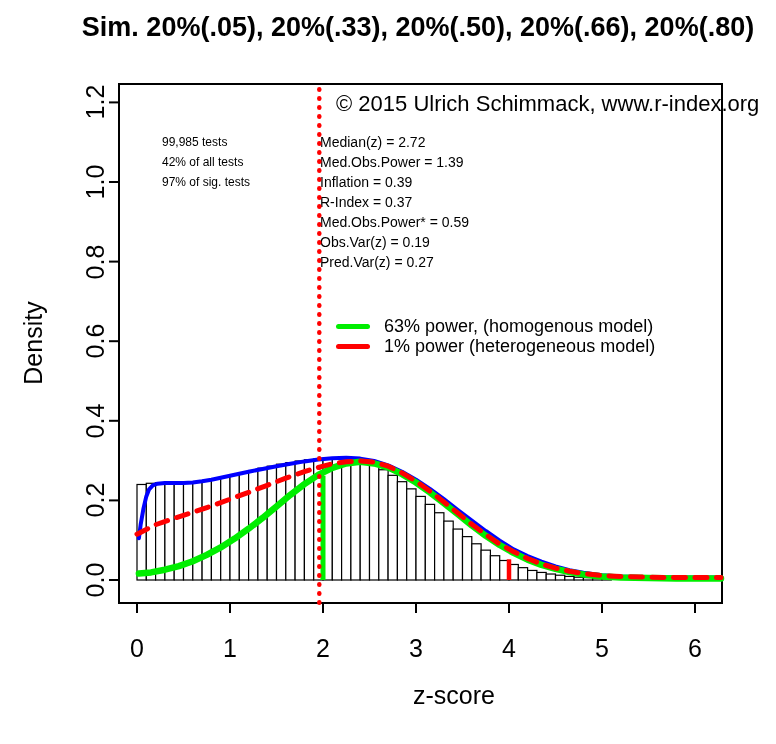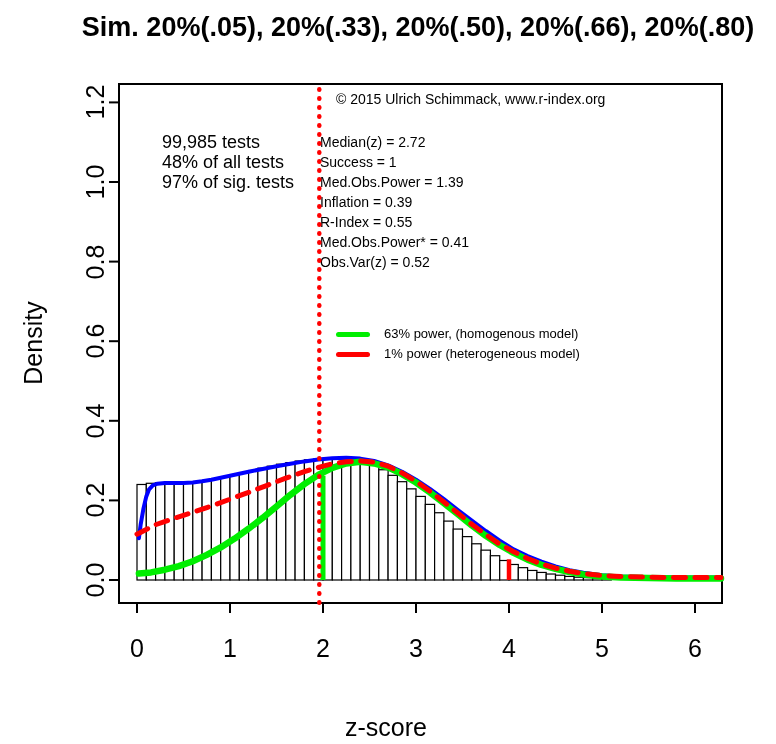--- a/index.html
+++ b/index.html
@@ -1,53 +1,53 @@
 <!DOCTYPE html>
 <html><head>
 <meta charset="utf-8">
 <style>
   html,body{margin:0;padding:0;background:#fff}
   .fig{position:relative;width:776px;height:744px;background:#ffffff;
        font-family:"Liberation Sans","DejaVu Sans",sans-serif;color:#000;overflow:hidden}
   .title{position:absolute;left:60px;top:12px;width:716px;text-align:center;
          font-size:27px;font-weight:bold;white-space:nowrap}
-  .copyright{position:absolute;left:336px;top:91px;font-size:14px;white-space:nowrap}
-  .left-ann{position:absolute;left:162px;top:132px;font-size:18px;line-height:20px;white-space:nowrap}
+  .copyright{position:absolute;left:336px;top:91px;font-size:22px;white-space:nowrap}
+  .left-ann{position:absolute;left:162px;top:132px;font-size:12px;line-height:20px;white-space:nowrap}
   .stats{position:absolute;left:320px;top:132px;font-size:14px;line-height:20px;white-space:nowrap}
-  .legend{position:absolute;left:336px;top:324px;font-size:13px;line-height:20px}
+  .legend{position:absolute;left:336px;top:316px;font-size:18px;line-height:20px}
   .legend-row{display:flex;align-items:center;height:20px;white-space:nowrap}
   .legend-swatch{width:34px;height:5px;border-radius:2.5px;margin-right:14px;flex:none}
-  .xlab{position:absolute;left:345px;top:713px;width:150px;text-align:left;font-size:25px}
+  .xlab{position:absolute;left:345px;top:681px;width:150px;text-align:right;font-size:25px}
   .ylab{position:absolute;left:-28px;top:330px;width:120px;height:26px;text-align:center;
         font-size:25px;transform:rotate(-90deg)}
   .xtick-label{position:absolute;width:46px;text-align:center;font-size:25px}
   .ytick-label{position:absolute;width:70px;height:26px;line-height:26px;text-align:center;
                font-size:25px;transform:rotate(-90deg)}
   #plot{position:absolute;left:118px;top:83px;overflow:visible}
 </style>
 </head>
 <body>
 
 <div class="fig">
   <div class="title">Sim. 20%(.05), 20%(.33), 20%(.50), 20%(.66), 20%(.80)</div>
 
   <div class="copyright">© 2015 Ulrich Schimmack, www.r-index.org</div>
   <div class="left-ann" id="leftAnn">
       <div>99,985 tests</div>
-      <div>48% of all tests</div>
+      <div>42% of all tests</div>
       <div>97% of sig. tests</div>
     </div>
   <div class="stats" id="statsBlock">
       <div>Median(z) = 2.72</div>
-      <div>Success = 1</div>
       <div>Med.Obs.Power = 1.39</div>
       <div>Inflation = 0.39</div>
-      <div>R-Index = 0.55</div>
-      <div>Med.Obs.Power* = 0.41</div>
-      <div>Obs.Var(z) = 0.52</div>
+      <div>R-Index = 0.37</div>
+      <div>Med.Obs.Power* = 0.59</div>
+      <div>Obs.Var(z) = 0.19</div>
+      <div>Pred.Var(z) = 0.27</div>
     </div>
   <div class="legend" id="legendBlock">
       <div class="legend-row">
         <span class="legend-swatch" style="background: rgb(0, 238, 0);"></span>
         <span>63% power, (homogenous model)</span>
       </div>
       <div class="legend-row">
         <span class="legend-swatch" style="background: rgb(255, 0, 0);"></span>
         <span>1% power (heterogeneous model)</span>
       </div>

